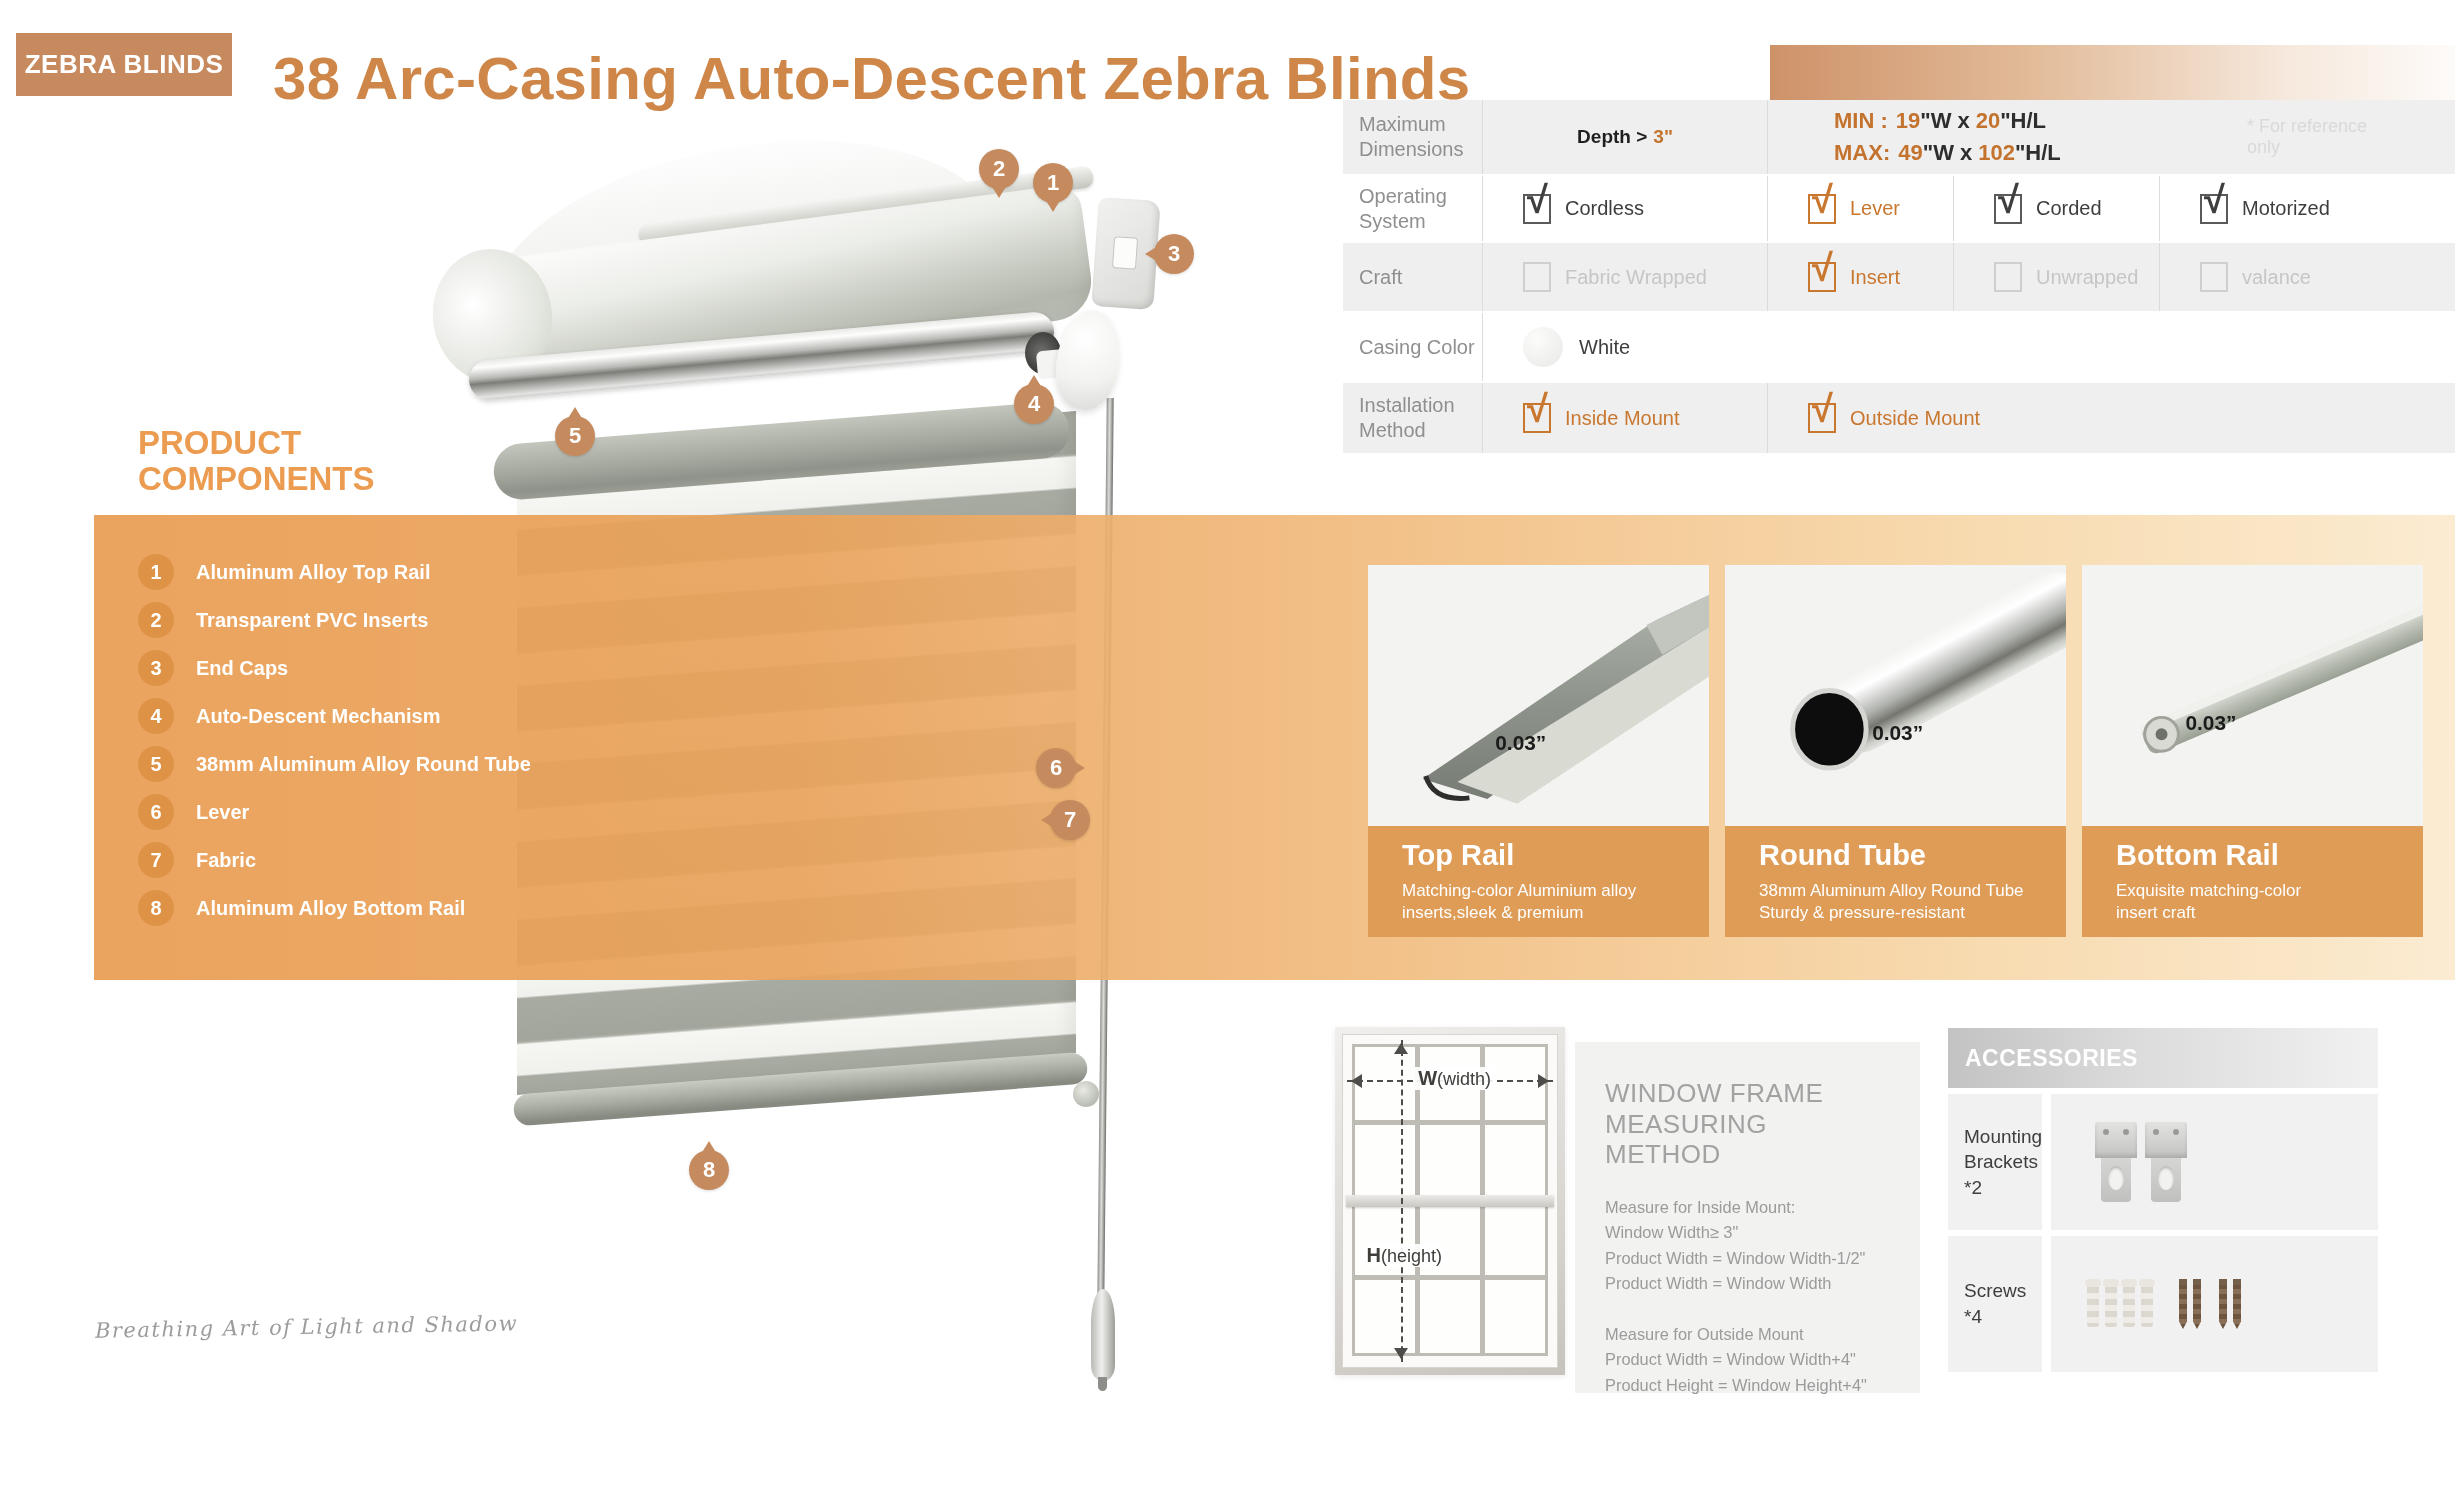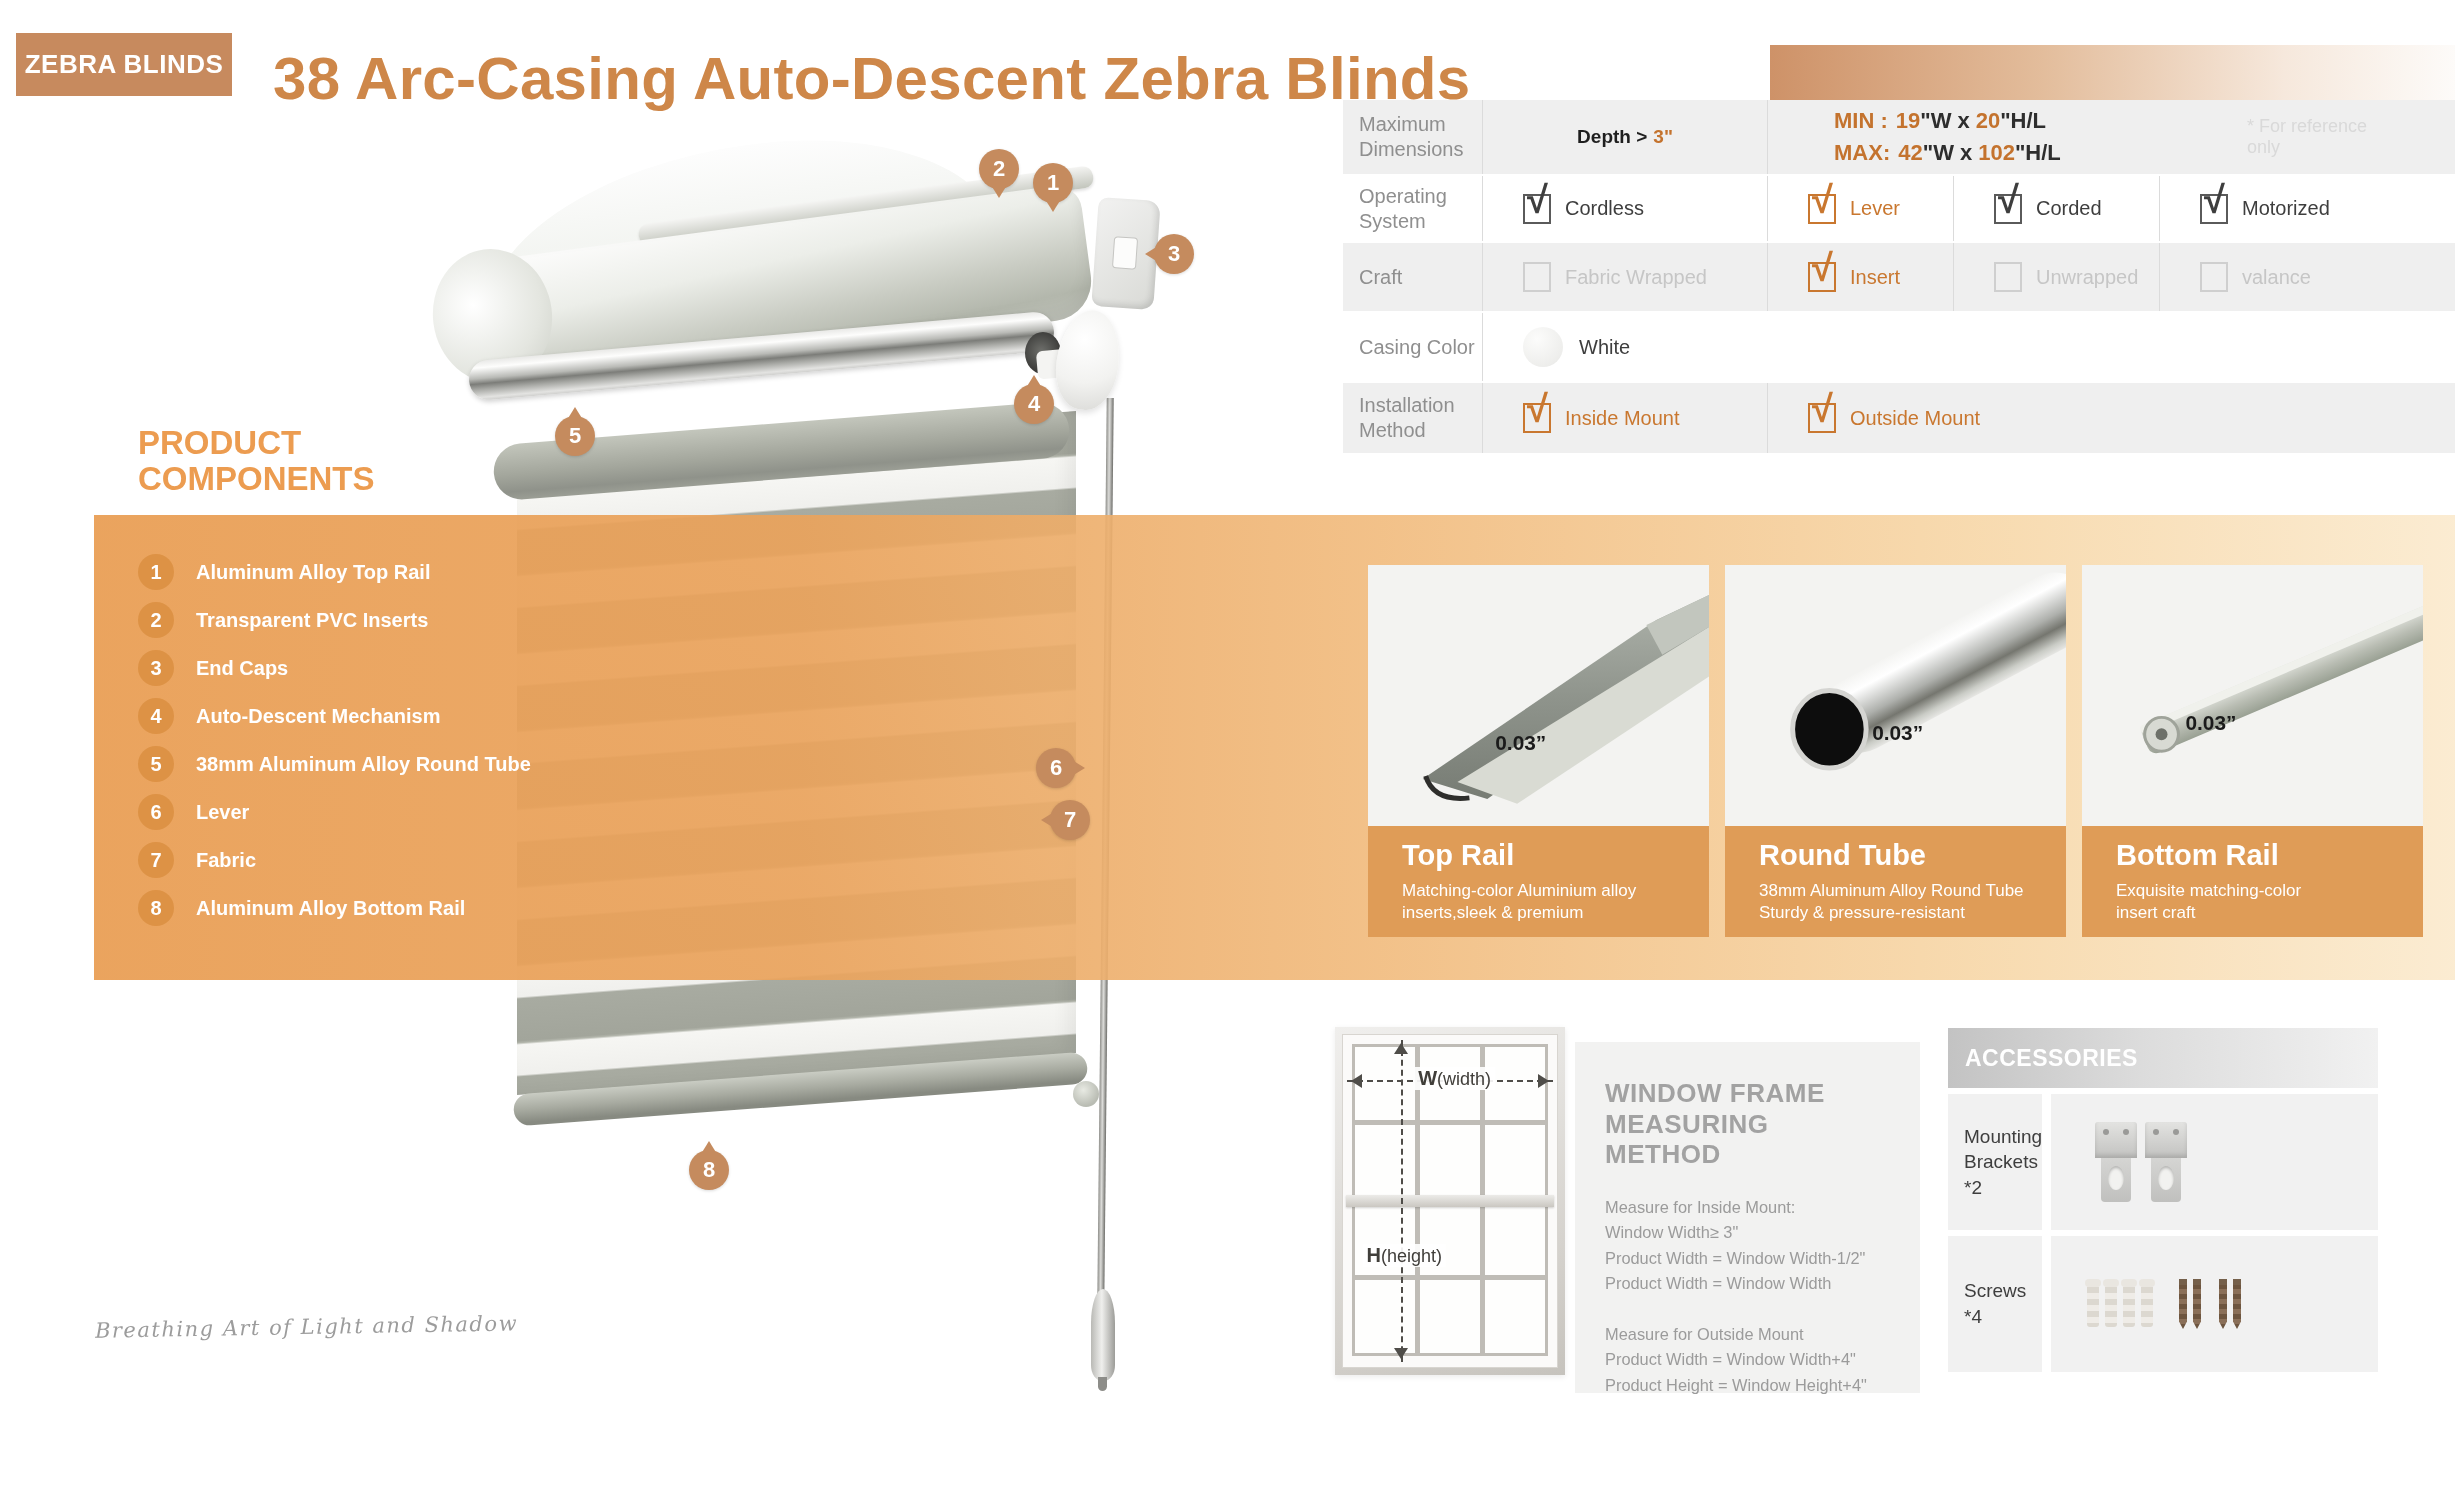--- a/index.html
+++ b/index.html
@@ -128,21 +128,21 @@
   .mh{position:absolute;top:13px;bottom:13px;left:66px;border-left:2px dashed #4F4D49;}
   .mh::before{content:"";position:absolute;left:-9px;top:-4px;border:7px solid transparent;border-bottom:11px solid #4F4D49;}
   .mh::after{content:"";position:absolute;left:-9px;bottom:-4px;border:7px solid transparent;border-top:11px solid #4F4D49;}
   .mlabel{position:absolute;font-size:18px;color:#403E3A;background:rgba(255,255,255,.9);padding:0 4px;white-space:nowrap;}
   .mlabel b{font-size:20px;}
   .mw-label{top:40px;left:52%;transform:translateX(-50%);}
   .mh-label{top:217px;left:66px;transform:translateX(-46%);}
 
   
   .measure-panel{left:1575px;top:1042px;width:345px;height:351px;background:#F2F2F1;padding:36px 30px;box-sizing:border-box;z-index:3;}
-  .measure-heading{font-size:26px;font-weight:bold;color:#A2A2A2;line-height:1.18;letter-spacing:0.5px;white-space:pre-line;}
+  .measure-heading{font-size:26px;font-weight:normal;color:#A2A2A2;line-height:1.18;letter-spacing:0.5px;white-space:pre-line;}
   .measure-block{margin-top:25px;font-size:16.4px;color:#9B9B9B;line-height:1.55;white-space:pre-line;}
 
   
   .acc-panel{left:1948px;top:1028px;width:430px;z-index:3;}
   .acc-header{height:60px;background:linear-gradient(90deg,#C3C3C3,#DCDCDC 45%,#F1F1F1 100%);color:#fff;
       font-size:23px;font-weight:bold;line-height:60px;padding-left:17px;box-sizing:border-box;letter-spacing:0.5px;}
   .acc-row{display:flex;gap:9px;margin-top:6px;height:136px;}
   .acc-label{width:94px;background:#F1F1F1;color:#3E3E3E;font-size:19px;line-height:1.35;
       padding-left:16px;box-sizing:border-box;display:flex;align-items:center;white-space:pre-line;}
   .acc-img{flex:1;background:#F1F1F1;display:flex;align-items:center;gap:8px;padding-left:44px;}
@@ -184,21 +184,21 @@
       <div class="slabel">Maximum Dimensions</div>
       <div class="scell c2 sep depth-cell">
         <span>Depth &gt;</span>
         <span class="ov">3"</span>
       </div>
       <div class="scell sep dims-cell">
         <div class="dim-line">
           <span class="lb">MIN :</span><span class="o">19</span><span>"W</span><span class="x">x</span><span class="o">20</span><span>"H/L</span>
         </div>
         <div class="dim-line">
-          <span class="lb">MAX:</span><span class="o">42</span><span>"W</span><span class="x">x</span><span class="o">102</span><span>"H/L</span>
+          <span class="lb">MAX:</span><span class="o">49</span><span>"W</span><span class="x">x</span><span class="o">102</span><span>"H/L</span>
         </div>
       </div>
       <div class="scell cflex note-cell">* For reference only</div>
     </div>
 
     <div class="srow white r2">
       <div class="slabel">Operating System</div>
       <div class="scell c2 sep opt">
         <span class="cb">
             <i class="ck">√</i>

